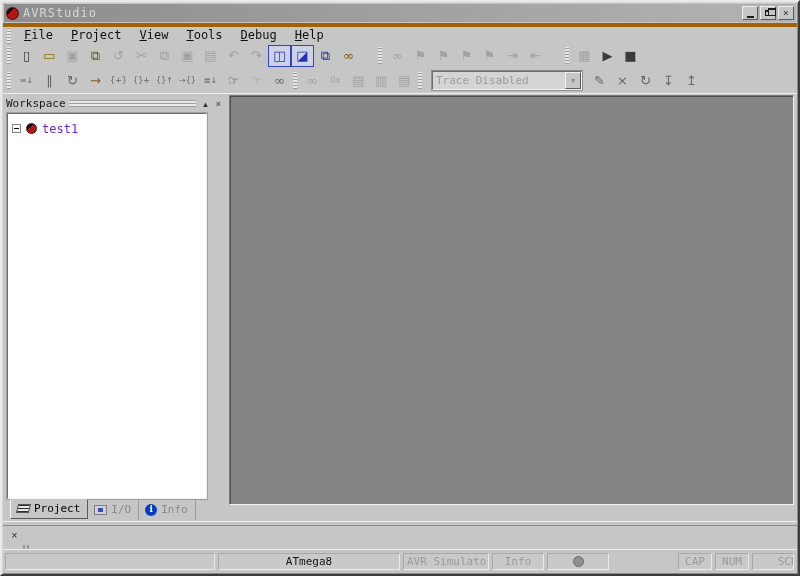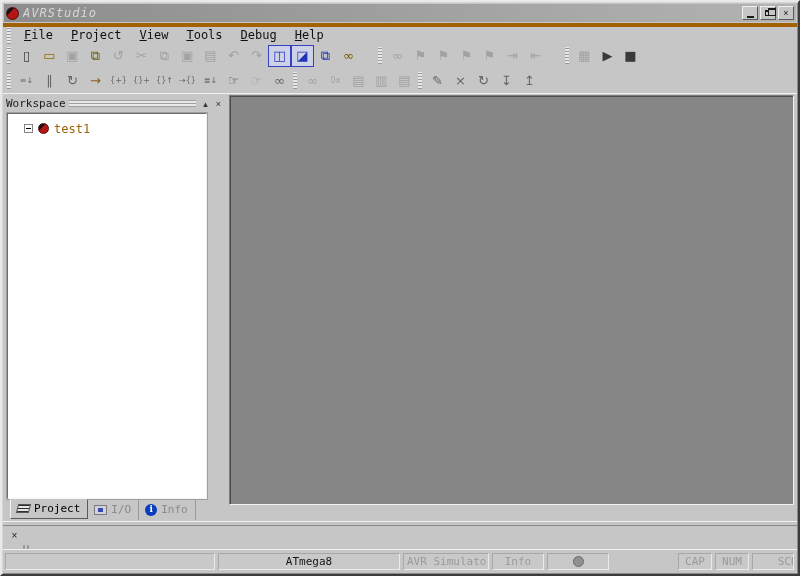--- a/index.html
+++ b/index.html
@@ -7,21 +7,21 @@
     font-family:"DejaVu Sans Mono", monospace; }
   .window { width:800px; height:576px; background:#c6c6c6; display:flex; flex-direction:column;
     border:2px solid; border-color:#e9e9e9 #3c3c3c #3c3c3c #e9e9e9;
     box-shadow: inset 1px 1px 0 #d6d6d6, inset -1px -1px 0 #8a8a8a; padding:1px; }
 
   
   .titlebar { height:18px; margin:1px; display:flex; align-items:center; gap:4px; padding:0 2px;
     background:linear-gradient(90deg,#8d8d8d,#b3b3b3); }
   .bug { width:13px; height:13px; border-radius:50%;
     background:linear-gradient(135deg,#141414 34%,#b41616 34%); border:1px solid #4d0a0a; flex:0 0 auto; }
-  .title-text { color:#d7d7d7; font-size:12px; letter-spacing:1px; flex:1; white-space:nowrap; overflow:hidden;font-style:italic; }
+  .title-text { color:#d7d7d7; font-size:12px; letter-spacing:1px; flex:1; white-space:nowrap; overflow:hidden; }
   .winbtns { display:flex; gap:2px; }
   .wbtn { width:16px; height:14px; background:#c6c6c6; border:1px solid;
     border-color:#efefef #5a5a5a #5a5a5a #efefef; display:flex; align-items:center; justify-content:center;
     font-size:9px; color:#1a1a1a; cursor:default; }
   .wbtn .min-g { width:7px; height:2px; background:#1a1a1a; margin-top:7px; }
   .wbtn .res-g { width:7px; height:6px; border:1px solid #1a1a1a; border-top-width:2px; position:relative; }
   .wbtn .res-g::before { content:""; position:absolute; top:-4px; left:2px; width:6px; height:5px;
     border:1px solid #1a1a1a; border-top-width:2px; background:#c6c6c6; }
 
   
@@ -53,21 +53,21 @@
 
   .left-panel { width:224px; flex:0 0 auto; display:flex; flex-direction:column; padding:2px 2px 0 3px; }
   .ws-header { height:15px; display:flex; align-items:center; font-size:11px; color:#1a1a1a; }
   .ws-title { white-space:nowrap; }
   .ws-grip { flex:1; height:7px; margin:0 3px;
     background:repeating-linear-gradient(0deg,#9f9f9f 0 1px,#e9e9e9 1px 3px); }
   .ws-btn { width:13px; height:12px; display:flex; align-items:center; justify-content:center;
     font-size:9px; color:#333; background:transparent; border:none; cursor:default; }
   .tree-box { flex:1; min-height:0; margin:2px 18px 0 1px; background:#ffffff; overflow:hidden;
     border:1px solid; border-color:#6e6e6e #f4f4f4 #f4f4f4 #6e6e6e; outline:1px solid #9e9e9e;
-    padding:6px 16px; font-size:12px; color:#a16207; }
+    padding:6px 4px; font-size:12px; color:#6d28d9; }
   .tree-row { display:flex; align-items:center; gap:5px; height:17px; white-space:nowrap; cursor:default; }
   .tree-row.child { margin-left:15px; }
   .minus-box { width:9px; height:9px; background:#fff; border:1px solid #848484; position:relative; flex:0 0 auto; }
   .minus-box::after { content:""; position:absolute; left:1px; top:3px; width:5px; height:1px; background:#000; }
   .folder { width:15px; height:10px; background:#ede6a3; border:1px solid #6b6b3a; position:relative;
     margin-top:2px; flex:0 0 auto; }
   .folder::before { content:""; position:absolute; top:-3px; left:-1px; width:7px; height:2px;
     background:#ede6a3; border:1px solid #6b6b3a; border-bottom:none; }
   .bug-sm { width:11px; height:11px; border-radius:50%;
     background:linear-gradient(135deg,#141414 34%,#b41616 34%); border:1px solid #4d0a0a; flex:0 0 auto; }
@@ -193,20 +193,24 @@
       <button class="tbtn" style="color: rgb(102, 102, 102);">☞</button>
       <button class="tbtn disabled">☞</button>
       <button class="tbtn" style="color: rgb(102, 102, 102);">∞</button>
       <span class="grip"></span>
       <button class="tbtn disabled">∞</button>
       <button class="tbtn disabled small">0x</button>
       <button class="tbtn disabled">▤</button>
       <button class="tbtn disabled">▥</button>
       <button class="tbtn disabled">▤</button>
       <span class="grip"></span>
+      <div class="combo">
+        <span class="combo-text">Trace Disabled</span>
+        <span class="combo-btn">▼</span>
+      </div>
       <button class="tbtn" style="color: rgb(102, 102, 102);">✎</button>
       <button class="tbtn" style="color: rgb(102, 102, 102);">×</button>
       <button class="tbtn" style="color: rgb(102, 102, 102);">↻</button>
       <button class="tbtn" style="color: rgb(102, 102, 102);">↧</button>
       <button class="tbtn" style="color: rgb(102, 102, 102);">↥</button>
     </div>
 
   <div class="content">
 
     <div class="left-panel">

